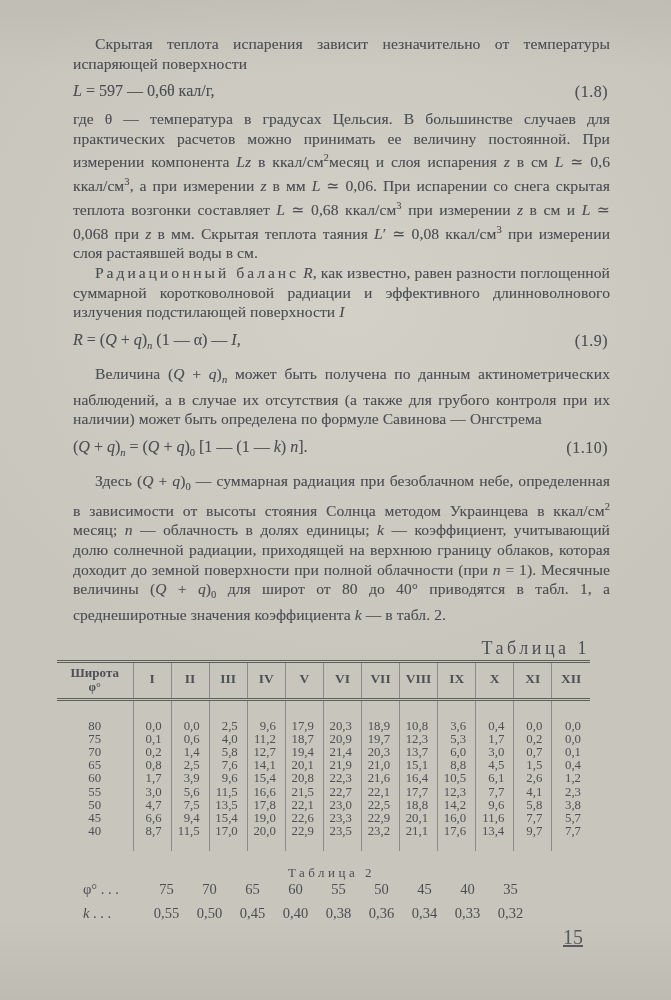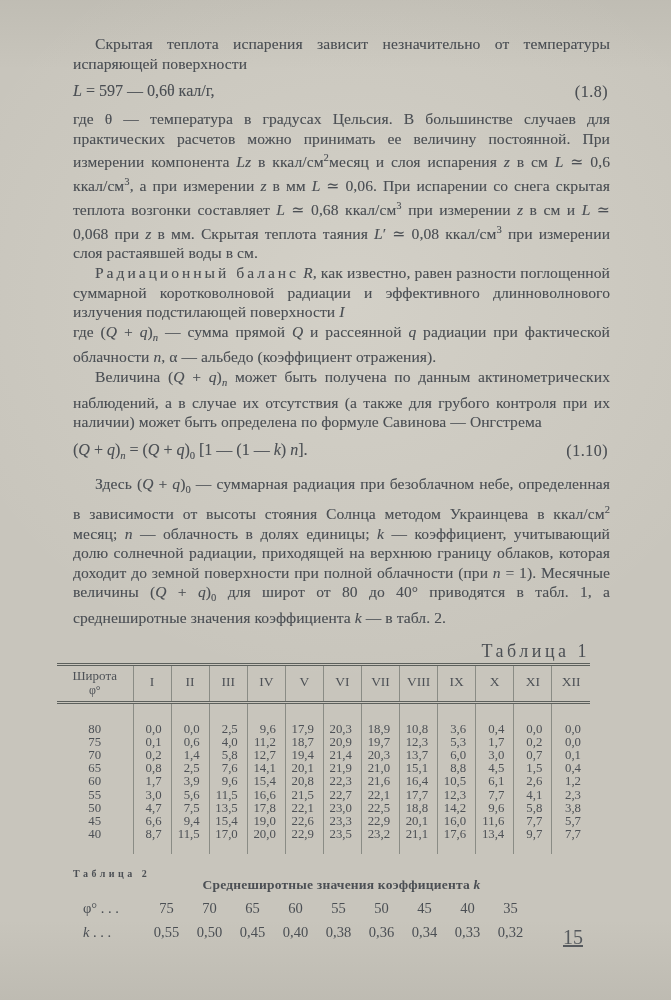--- a/index.html
+++ b/index.html
@@ -40,41 +40,40 @@
   .tab-title{
     width:533px;margin:0 0 3px -16px;text-align:center;
     font-weight:700;font-size:14px;letter-spacing:0.2px;
   }
   table.t1{
     border-collapse:collapse;table-layout:fixed;
     width:533px;margin-left:-16px;
     color:#4d5156;
   }
   .t1 th{
-    font-weight:normal;font-size:13.5px;
+    font-weight:bold;font-size:13.5px;
     border-top:3px double rgba(73,77,75,0.85);
     border-bottom:3px double rgba(73,77,75,0.85);
     padding:5px 0 7px;vertical-align:middle;
   }
   .t1 th,.t1 td{border-right:1px solid rgba(88,92,88,0.55);}
   .t1 th:last-child,.t1 td:last-child{border-right:none;}
   .t1 .corner{font-size:13px;line-height:14px;padding:3px 0 4px;}
   .t1 .corner .deg{font-size:12px;}
   .t1 td{
     font-size:12.8px;line-height:13.2px;
     text-align:right;padding:0 9px 0 0;
   }
   .t1 td.lat{text-align:center;padding:0;}
   .t1 tr.gap td{height:19px;}
   .t1 tr.tail td{height:13px;}
   
   .t2-label{
-    text-align:left;font-size:10px;letter-spacing:3.5px;
+    text-align:center;font-size:13px;letter-spacing:3.5px;
     margin:14px 20px 0 0;
-    font-weight:bold;
   }
   .t2-title{
     margin:-2px 0 7px;text-align:center;
     font-weight:700;font-size:13.5px;letter-spacing:0.2px;
   }
   .t2-row{display:flex;align-items:baseline;margin:0 0 7px 10px;font-size:14.5px;}
   .t2-row .t2-lab{width:62px;flex:none;}
   .t2-row .t2-cell{width:43px;flex:none;text-align:center;}
   .page-num{
     position:absolute;right:88px;top:926px;
@@ -91,22 +90,25 @@
 
     <div class="formula">
       <span><i>L</i> = 597 — 0,6θ кал/г,</span>
       <span class="eqno">(1.8)</span>
     </div>
 
     <p class="para">где θ — температура в градусах Цельсия. В большинстве случаев для практических расчетов можно принимать ее величину постоянной. При измерении компонента <i>Lz</i> в ккал/см<sup>2</sup>месяц и слоя испарения <i>z</i> в см <i>L</i> ≃ 0,6 ккал/см<sup>3</sup>, а при измерении <i>z</i> в мм <i>L</i> ≃ 0,06. При испарении со снега скрытая теплота возгонки составляет <i>L</i> ≃ 0,68 ккал/см<sup>3</sup> при измерении <i>z</i> в см и <i>L</i> ≃ 0,068 при <i>z</i> в мм. Скрытая теплота таяния <i>L</i>′ ≃ 0,08 ккал/см<sup>3</sup> при измерении слоя растаявшей воды в см.</p>
 
     <p class="para ind"><span class="sp">Радиационный баланс</span> <i>R</i>, как известно, равен разности поглощенной суммарной коротковолновой радиации и эффективного длинноволнового излучения подстилающей поверхности <i>I</i></p>
 
-
-    <p class="para">где (<i>Q</i> + <i>q</i>)<sub><i>n</i></sub> — сумма прямой <i>Q</i> и рассеянной <i>q</i> радиации при фактической облачности <i>n</i>, α — альбедо (коэффициент отражения).</p>
+    <div class="formula">
+      <span><i>R</i> = (<i>Q</i> + <i>q</i>)<sub><i>n</i></sub> (1 — α) — <i>I</i>,</span>
+      <span class="eqno">(1.9)</span>
+    </div>
+
 
     <p class="para ind">Величина (<i>Q</i> + <i>q</i>)<sub><i>n</i></sub> может быть получена по данным актинометрических наблюдений, а в случае их отсутствия (а также для грубого контроля при их наличии) может быть определена по формуле Савинова — Онгстрема</p>
 
     <div class="formula">
       <span>(<i>Q</i> + <i>q</i>)<sub><i>n</i></sub> = (<i>Q</i> + <i>q</i>)<sub>0</sub> [1 — (1 — <i>k</i>) <i>n</i>].</span>
       <span class="eqno">(1.10)</span>
     </div>
 
     <p class="para ind">Здесь (<i>Q</i> + <i>q</i>)<sub>0</sub> — суммарная радиация при безоблачном небе, определенная в зависимости от высоты стояния Солнца методом Украинцева в ккал/см<sup>2</sup> месяц; <i>n</i> — облачность в долях единицы; <i>k</i> — коэффициент, учитывающий долю солнечной радиации, приходящей на верхнюю границу облаков, которая доходит до земной поверхности при полной облачности (при <i>n</i> = 1). Месячные величины (<i>Q</i> + <i>q</i>)<sub>0</sub> для широт от 80 до 40° приводятся в табл. 1, а среднеширотные значения коэффициента <i>k</i> — в табл. 2.</p>
 
@@ -311,21 +313,20 @@
             <td></td>
             <td></td>
             <td></td>
             <td></td>
             <td></td>
           </tr>
         </tbody>
     </table>
 
     <div class="t2-label">Таблица 2</div>
-    <div class="t2-title">Среднеширотные значения коэффициента <i>k</i></div>
 
     <div class="t2-row">
       <span class="t2-lab">φ° . . .</span>
     <span class="t2-cell">75</span>
         <span class="t2-cell">70</span>
         <span class="t2-cell">65</span>
         <span class="t2-cell">60</span>
         <span class="t2-cell">55</span>
         <span class="t2-cell">50</span>
         <span class="t2-cell">45</span>

